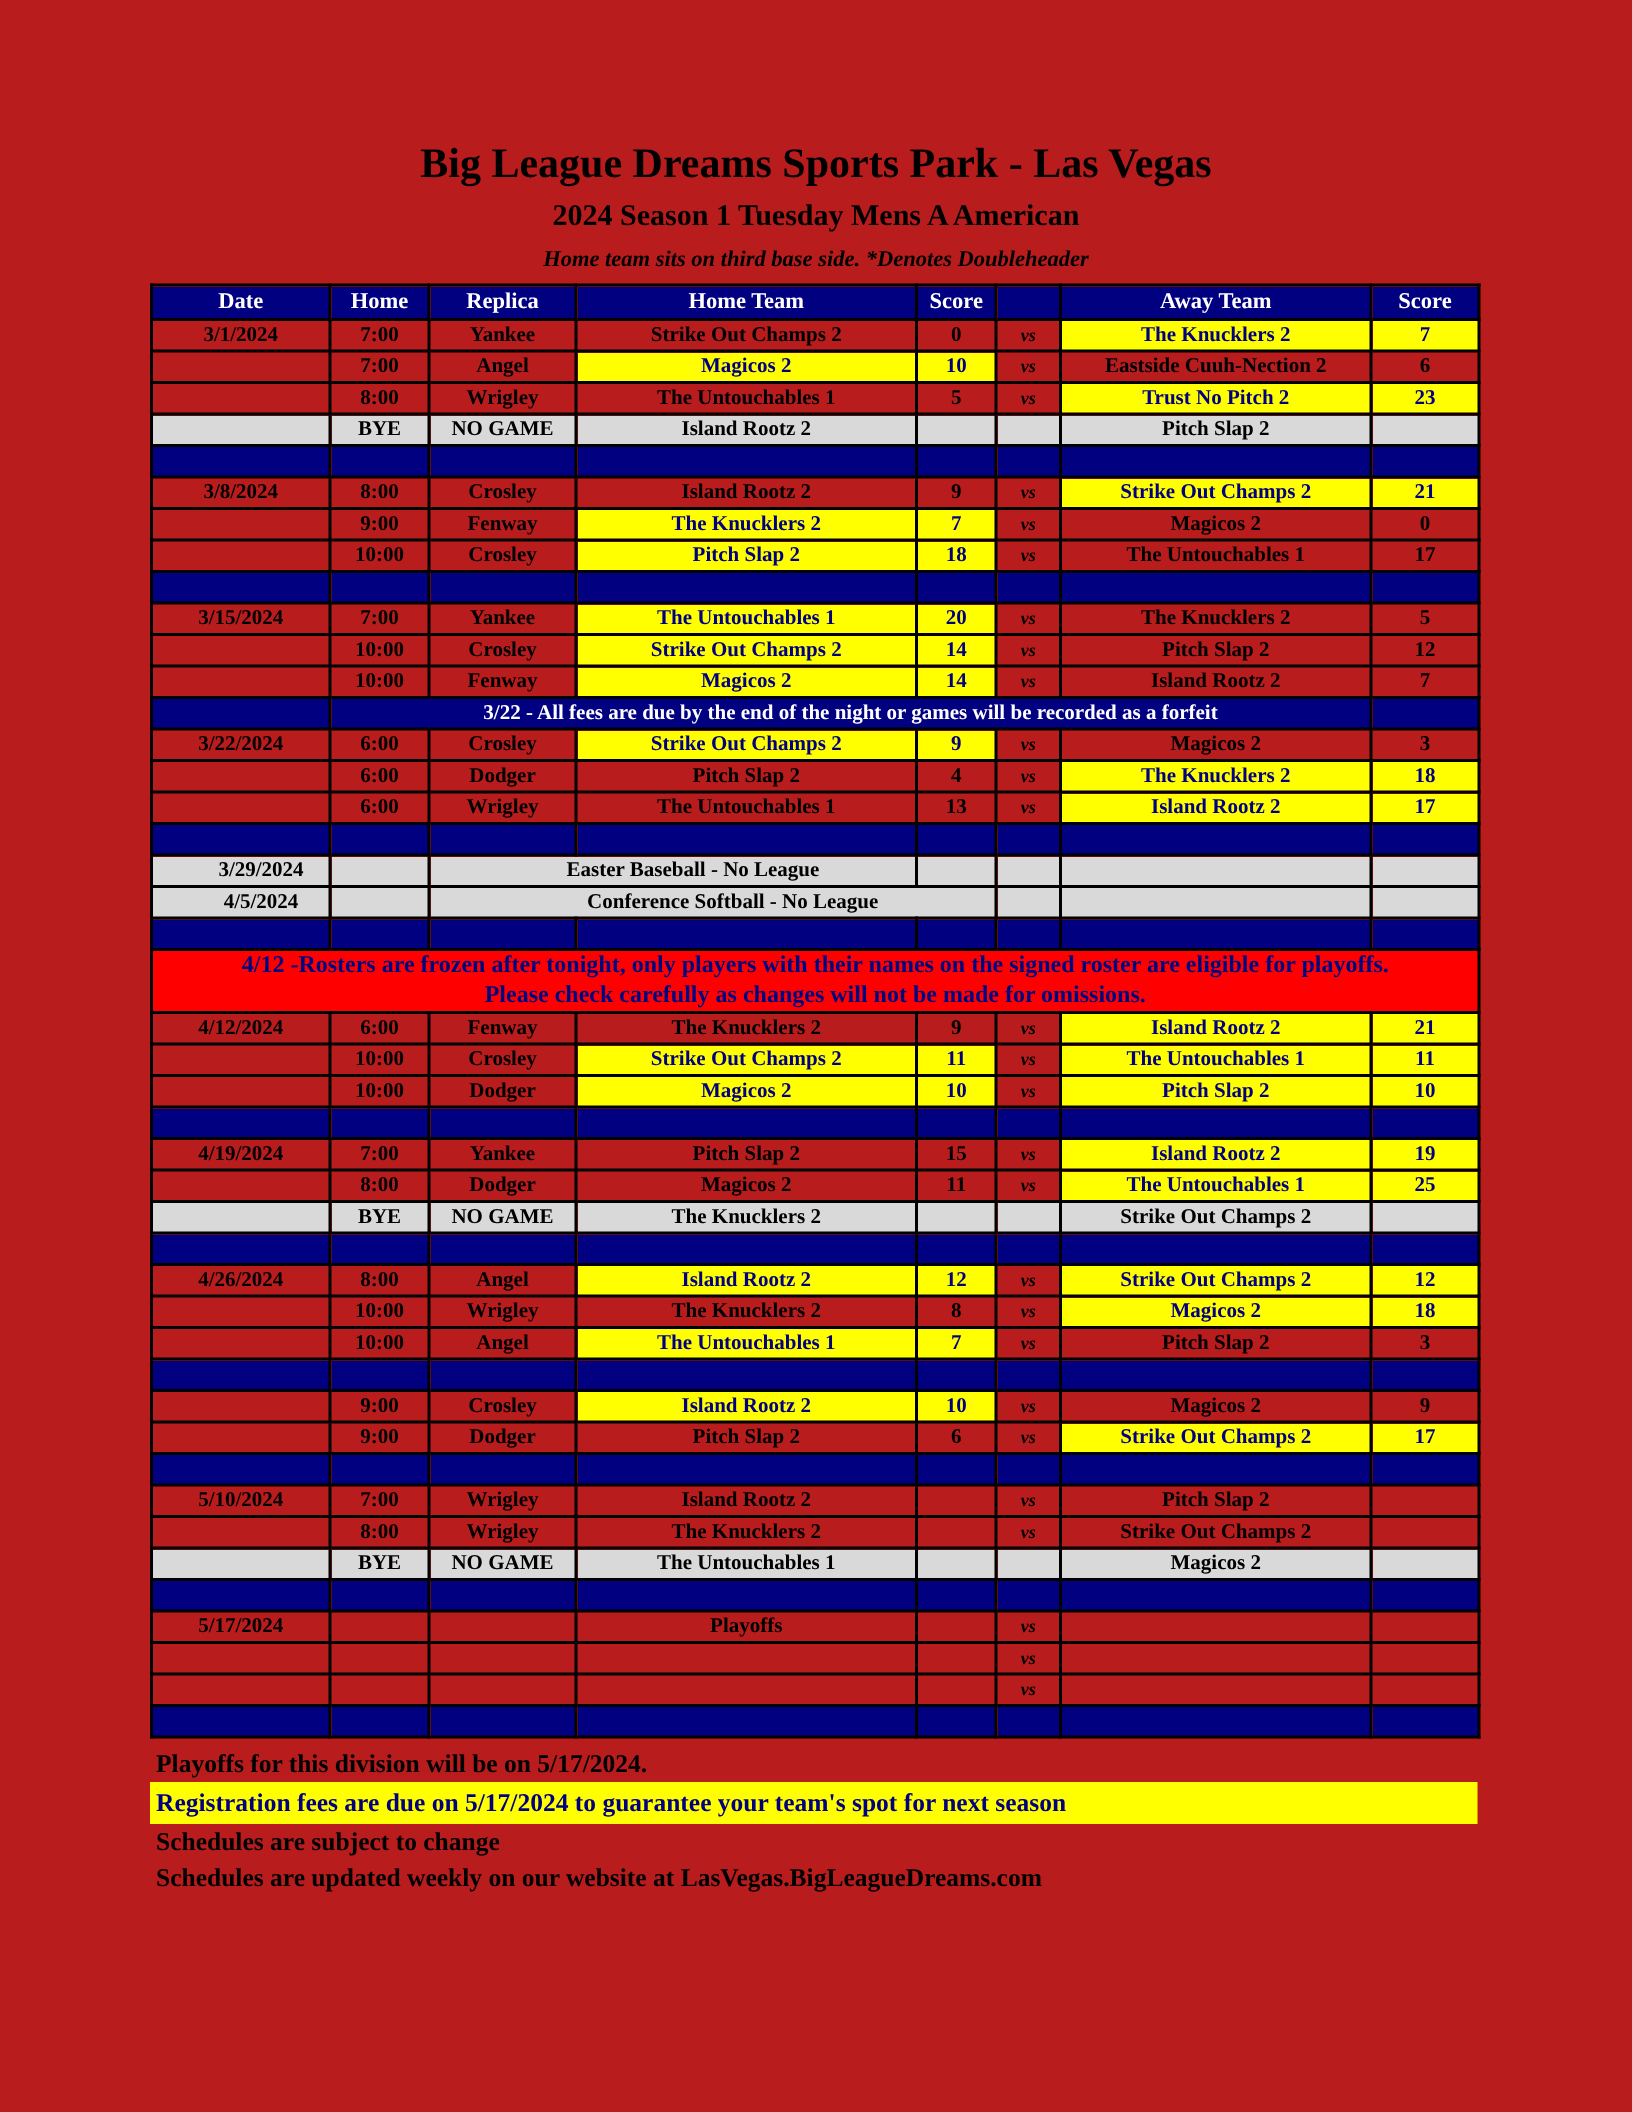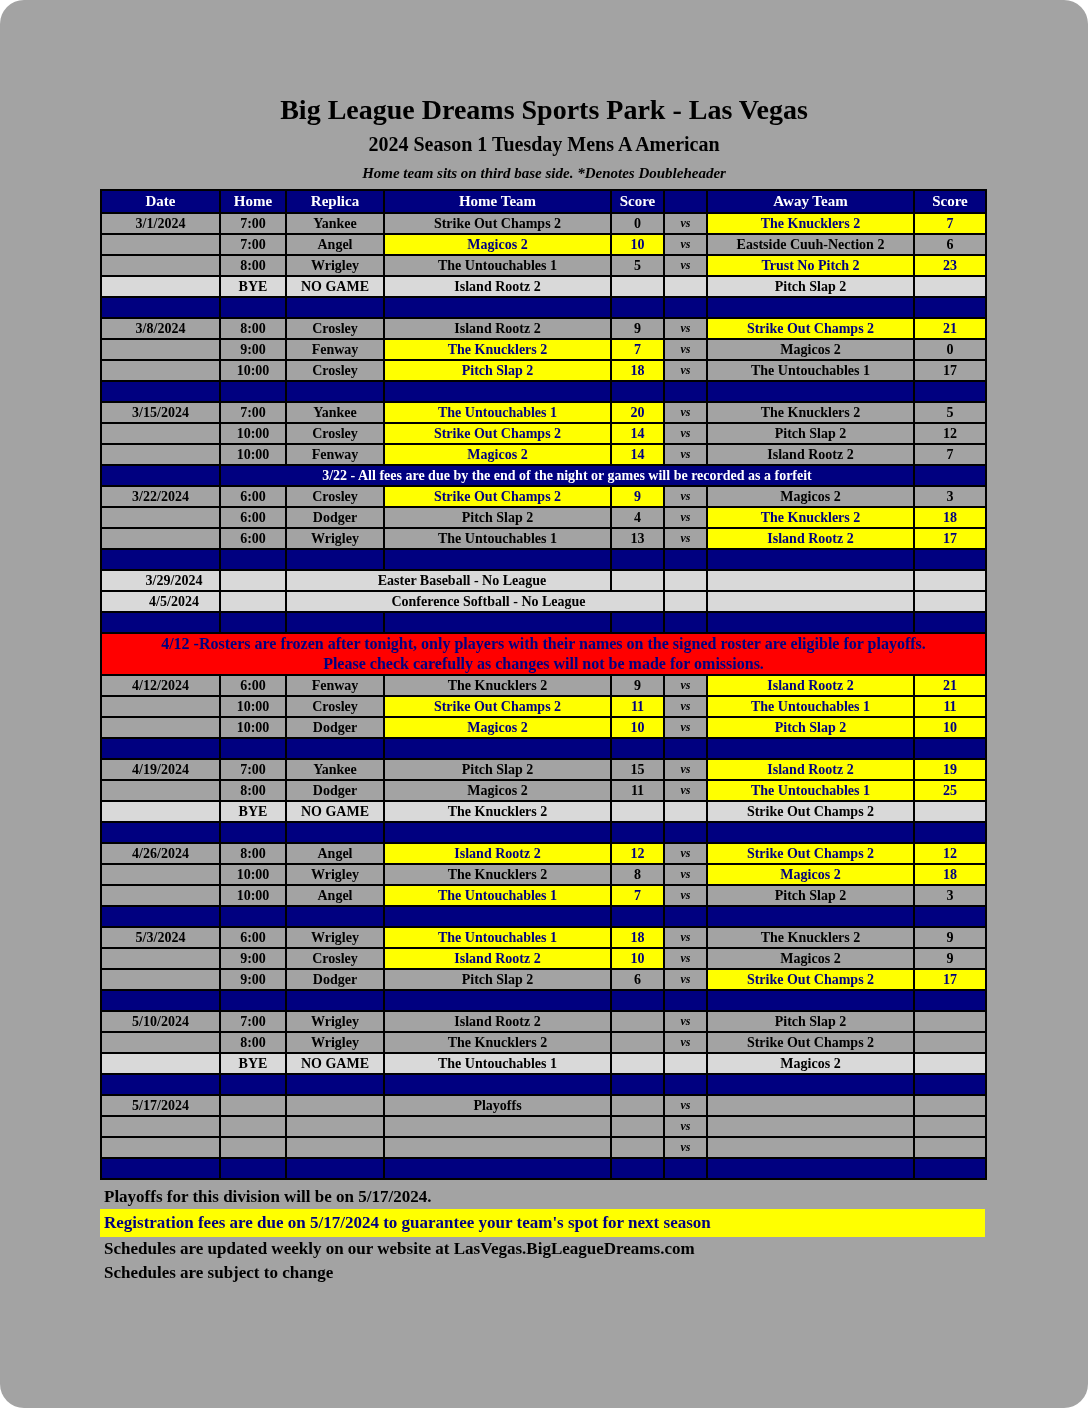--- a/index.html
+++ b/index.html
@@ -1,20 +1,19 @@
 <!DOCTYPE html>
 <html><head>
 <meta charset="utf-8">
 <style>
   html,body { margin:0; padding:0; background:#ffffff; }
   .page {
-    position:relative; width:1088px; height:1408px; background:#a3a3a3;
+    position:relative; width:1088px; height:1408px; background:#b91c1c;
     font-family:"Liberation Serif","DejaVu Serif",serif; color:#000;
     overflow:hidden;
-    border-radius:24px;
   }
   .hdr { padding-top:94px; }
   .title { font-size:28px; font-weight:bold; text-align:center; margin:0; line-height:32px; }
   .subtitle { font-size:20px; font-weight:bold; text-align:center; margin:6px 0 0 0; line-height:24px; }
   .note { font-size:15px; font-weight:bold; font-style:italic; text-align:center; margin:8px 0 0 0; line-height:18px; }
 
   table.sched { border-collapse:collapse; table-layout:fixed; width:885px; margin:7px 0 0 100px; }
   .sched th, .sched td {
     border:2px solid #000; font-weight:bold; text-align:center;
     font-size:14px; height:19px; line-height:19px; padding:0 2px;
@@ -380,30 +379,20 @@
           <td></td>
           <td></td>
           <td></td>
           <td></td>
           <td></td>
           <td></td>
           <td></td>
           <td></td>
         </tr>
         <tr>
-          <td>5/3/2024</td>
-          <td>6:00</td>
-          <td>Wrigley</td>
-          <td class="win">The Untouchables 1</td>
-          <td class="win">18</td>
-          <td class="vs">vs</td>
-          <td>The Knucklers 2</td>
-          <td>9</td>
-        </tr>
-        <tr>
           <td></td>
           <td>9:00</td>
           <td>Crosley</td>
           <td class="win">Island Rootz 2</td>
           <td class="win">10</td>
           <td class="vs">vs</td>
           <td>Magicos 2</td>
           <td>9</td>
         </tr>
         <tr>
@@ -505,16 +494,16 @@
           <td></td>
           <td></td>
           <td></td>
         </tr>
       </tbody>
   </table>
 
   <div class="footer">
     <div class="fline">Playoffs for this division will be on 5/17/2024.</div>
     <div class="fline highlight">Registration fees are due on 5/17/2024 to guarantee your team's spot for next season</div>
+    <div class="fline">Schedules are subject to change</div>
     <div class="fline">Schedules are updated weekly on our website at LasVegas.BigLeagueDreams.com</div>
-    <div class="fline">Schedules are subject to change</div>
   </div>
 </div>
 
 </body></html>

